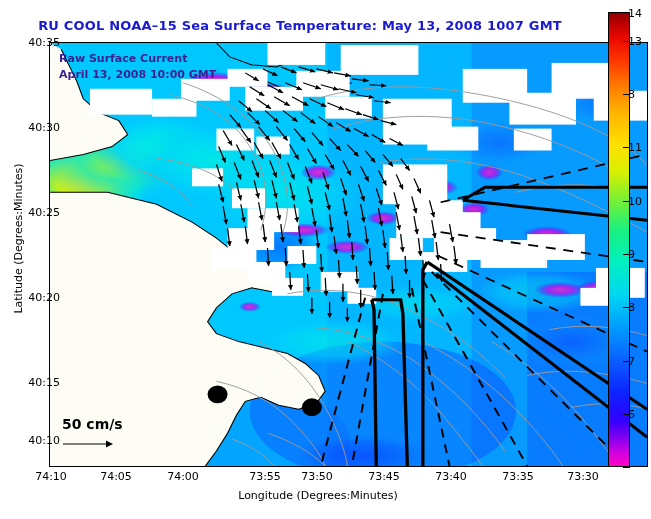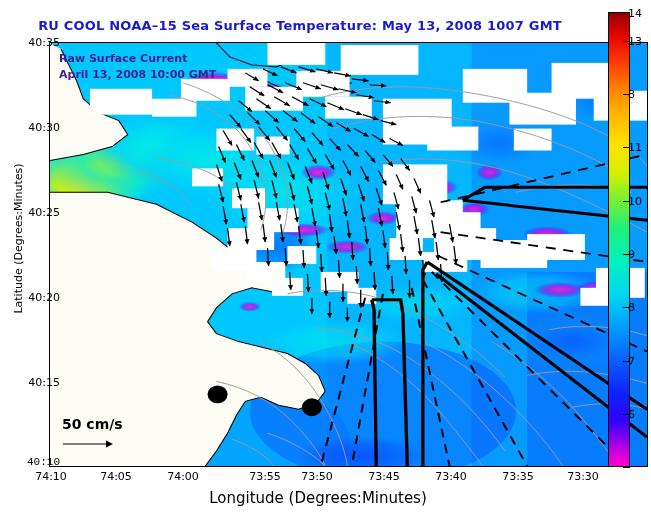--- a/index.html
+++ b/index.html
@@ -27,21 +27,21 @@
   #veckey .lbl{display:block;margin-bottom:4px;}
   #veckey .arw{display:block;}
 
   
   .ytick{position:absolute;right:591px;font-size:11px;color:#000;
          text-align:right;white-space:nowrap;}
   .xtick{position:absolute;top:470px;font-size:11px;color:#000;
          white-space:nowrap;transform:translateX(-50%);}
 
   #xlabel{position:absolute;left:49px;top:489px;width:538px;text-align:center;
-          font-size:15px;color:#000;}
+          font-size:11px;color:#000;}
   #ylabel{position:absolute;left:-62px;top:232px;width:160px;text-align:center;
           font-size:11px;color:#000;transform:rotate(-90deg);transform-origin:center;}
 
   
   #cbar{position:absolute;left:608px;top:12px;width:22px;height:455px;
         border:1px solid #000;box-sizing:border-box;
         background:linear-gradient(to top,
           #ff00c8 0%, #d000e0 3%, #8800ee 6%, #3300ff 10%,
           #0b23ff 16%, #0a5cff 23%, #00a0ff 31%, #00d8f0 38%,
           #00f0c0 45%, #19f080 52%, #7cf030 59%, #d8f000 65%,
@@ -404,21 +404,21 @@
         </svg>
       </span>
     </div>
   </div>
 
   <div class="ytick" style="top:36px;">40:35</div>
   <div class="ytick" style="top:121px;">40:30</div>
   <div class="ytick" style="top:206px;">40:25</div>
   <div class="ytick" style="top:291px;">40:20</div>
   <div class="ytick" style="top:376px;">40:15</div>
-  <div class="ytick" style="top:456px;font-family:Liberation Mono, monospace;">40:10</div>
+  <div class="ytick" style="top:434px;">40:10</div>
 
   <div class="xtick" style="left:51px;">74:10</div>
   <div class="xtick" style="left:116px;">74:05</div>
   <div class="xtick" style="left:183px;">74:00</div>
   <div class="xtick" style="left:265px;">73:55</div>
   <div class="xtick" style="left:317px;">73:50</div>
   <div class="xtick" style="left:384px;">73:45</div>
   <div class="xtick" style="left:451px;">73:40</div>
   <div class="xtick" style="left:518px;">73:35</div>
   <div class="xtick" style="left:583px;">73:30</div>

